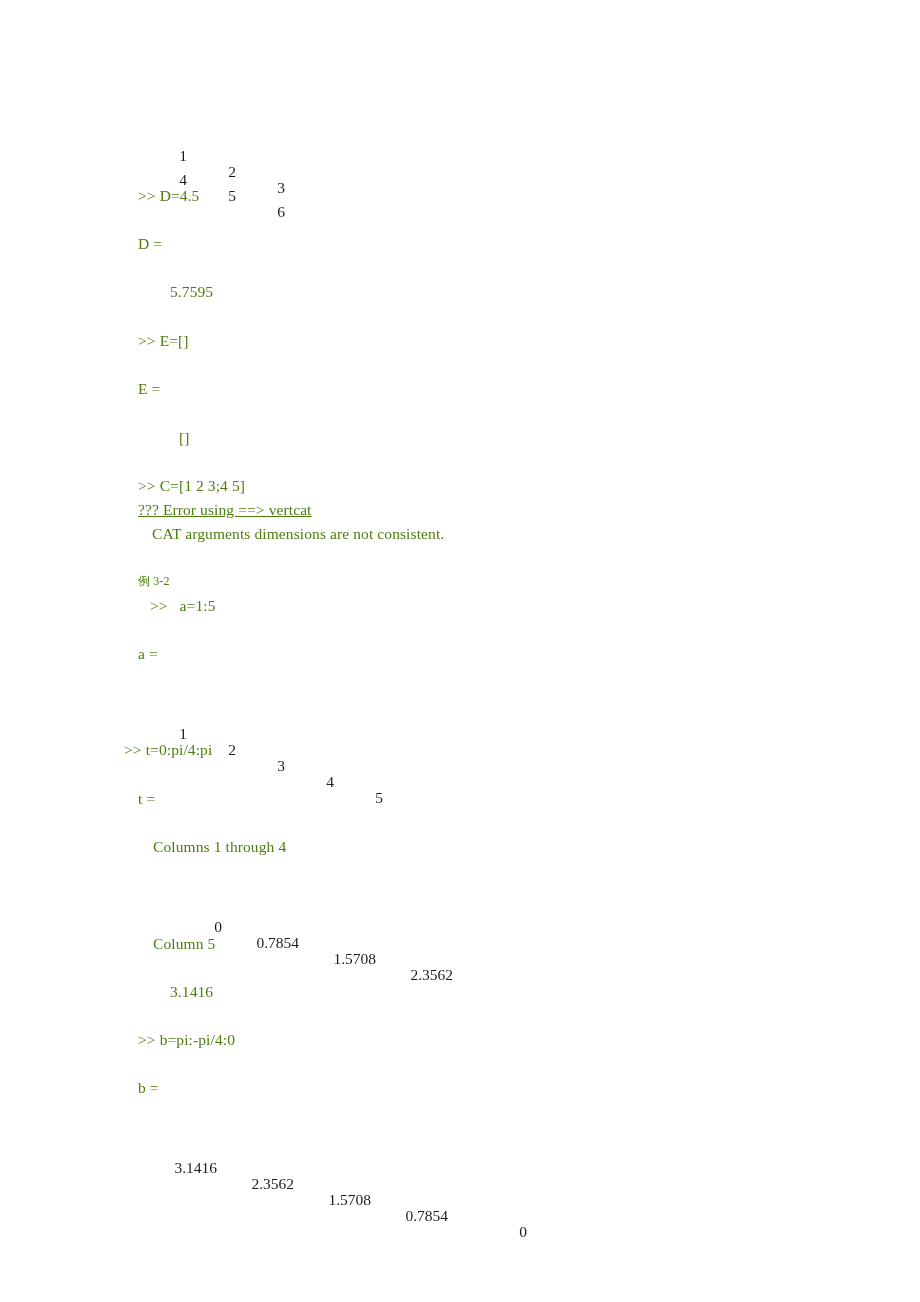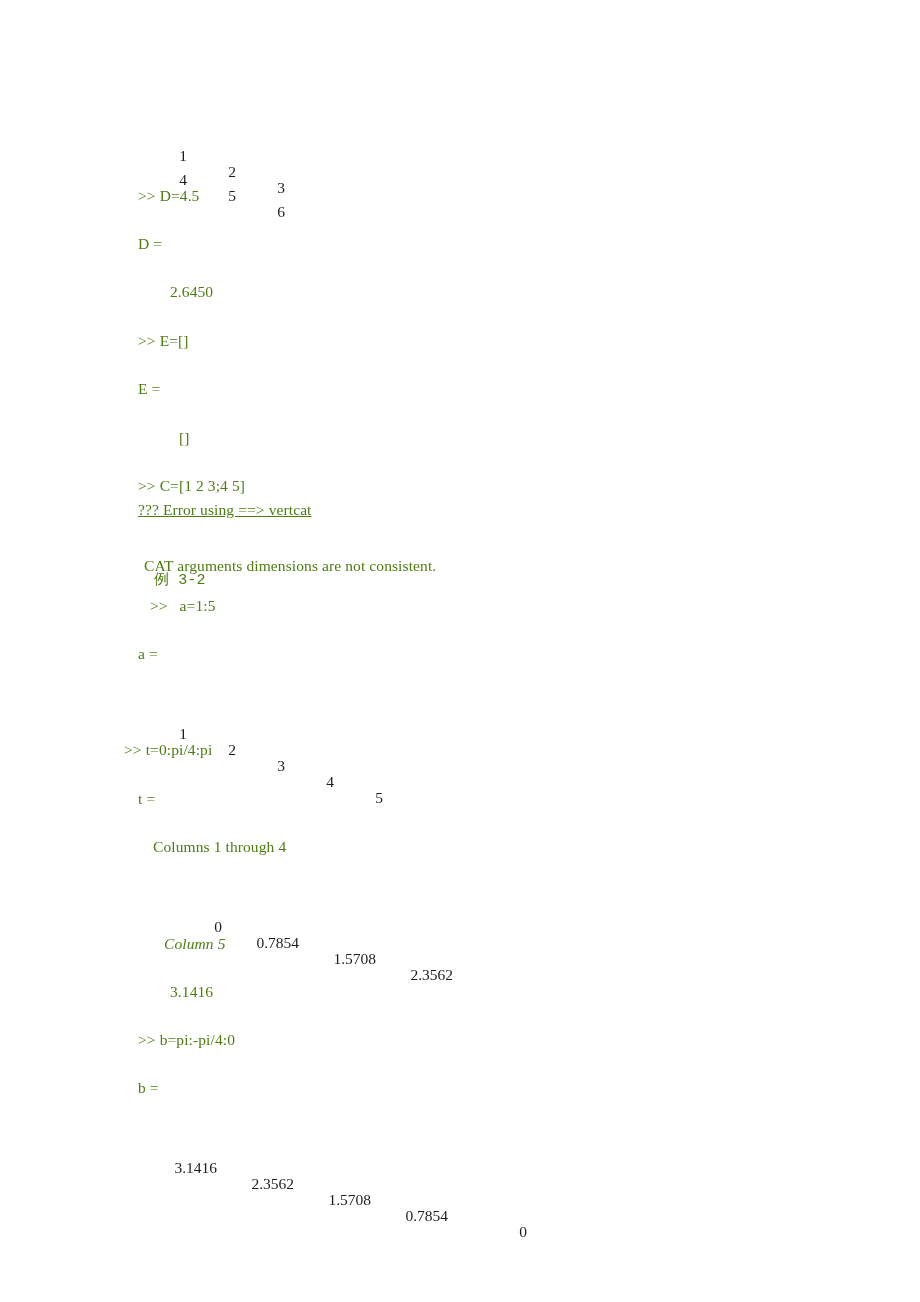--- a/index.html
+++ b/index.html
@@ -44,52 +44,51 @@
     color: #1d1d1d;
   }
   .numrow .cell {
     position: absolute;
     display: block;
     text-align: right;
     white-space: pre;
   }
 
   .cjk {
-    font-family: Liberation Mono, monospace;
-    font-size: 15px;
-    margin-left: 16px;
+    font-family: Liberation Serif, serif;
+    font-size: 12px;
   }
 </style>
 </head>
 <body>
 
 <div id="page">
 
   <div class="numrow" style="left:0; top:116px;">
     <span class="cell" style="left:160px; width:27px;">1</span>
     <span class="cell" style="left:209px; width:27px;">2</span>
     <span class="cell" style="left:258px; width:27px;">3</span>
   </div>
   <div class="numrow" style="left:0; top:140px;">
     <span class="cell" style="left:160px; width:27px;">4</span>
     <span class="cell" style="left:209px; width:27px;">5</span>
     <span class="cell" style="left:258px; width:27px;">6</span>
   </div>
 
   <div class="line" style="left:138px; top:188px;">&gt;&gt; D=4.5</div>
   <div class="line" style="left:138px; top:236px;">D =</div>
-  <div class="line" style="left:170px; top:284px;">2.6450</div>
+  <div class="line" style="left:170px; top:284px;">5.7595</div>
 
   <div class="line" style="left:138px; top:333px;">&gt;&gt; E=[]</div>
   <div class="line" style="left:138px; top:381px;">E =</div>
   <div class="line" style="left:179px; top:430px;">[]</div>
 
   <div class="line" style="left:138px; top:478px;">&gt;&gt; C=[1 2 3;4 5]</div>
   <div class="line" style="left:138px; top:502px;text-decoration:underline;">??? Error using ==&gt; vertcat</div>
-  <div class="line" style="left:144px; top:526px;margin-top:32px;">CAT arguments dimensions are not consistent.</div>
+  <div class="line" style="left:152px; top:526px;">CAT arguments dimensions are not consistent.</div>
 
   <div class="line cjk" style="left:138px; top:573px;">例 3-2</div>
 
   <div class="line" style="left:138px; top:598px;margin-left:12px;">&gt;&gt;   a=1:5</div>
   <div class="line" style="left:138px; top:646px;">a =</div>
   <div class="numrow" style="left:0; top:694px;">
     <span class="cell" style="left:160px; width:27px;">1</span>
     <span class="cell" style="left:209px; width:27px;">2</span>
     <span class="cell" style="left:258px; width:27px;">3</span>
     <span class="cell" style="left:307px; width:27px;">4</span>
@@ -100,21 +99,21 @@
   <div class="line" style="left:138px; top:791px;">t =</div>
 
   <div class="line" style="left:153px; top:839px;text-align:center;">Columns 1 through 4</div>
   <div class="numrow" style="left:0; top:887px;">
     <span class="cell" style="left:160px; width:62px;">0</span>
     <span class="cell" style="left:237px; width:62px;">0.7854</span>
     <span class="cell" style="left:314px; width:62px;">1.5708</span>
     <span class="cell" style="left:391px; width:62px;">2.3562</span>
   </div>
 
-  <div class="line" style="left:164px; top:936px;font-style:italic;">Column 5</div>
+  <div class="line" style="left:153px; top:936px;">Column 5</div>
   <div class="line" style="left:170px; top:984px;">3.1416</div>
 
   <div class="line" style="left:138px; top:1032px;text-align:right;">&gt;&gt; b=pi:-pi/4:0</div>
   <div class="line" style="left:138px; top:1080px;">b =</div>
   <div class="numrow" style="left:0; top:1128px;">
     <span class="cell" style="left:155px; width:62px;">3.1416</span>
     <span class="cell" style="left:232px; width:62px;">2.3562</span>
     <span class="cell" style="left:309px; width:62px;">1.5708</span>
     <span class="cell" style="left:386px; width:62px;">0.7854</span>
     <span class="cell" style="left:465px; width:62px;">0</span>

